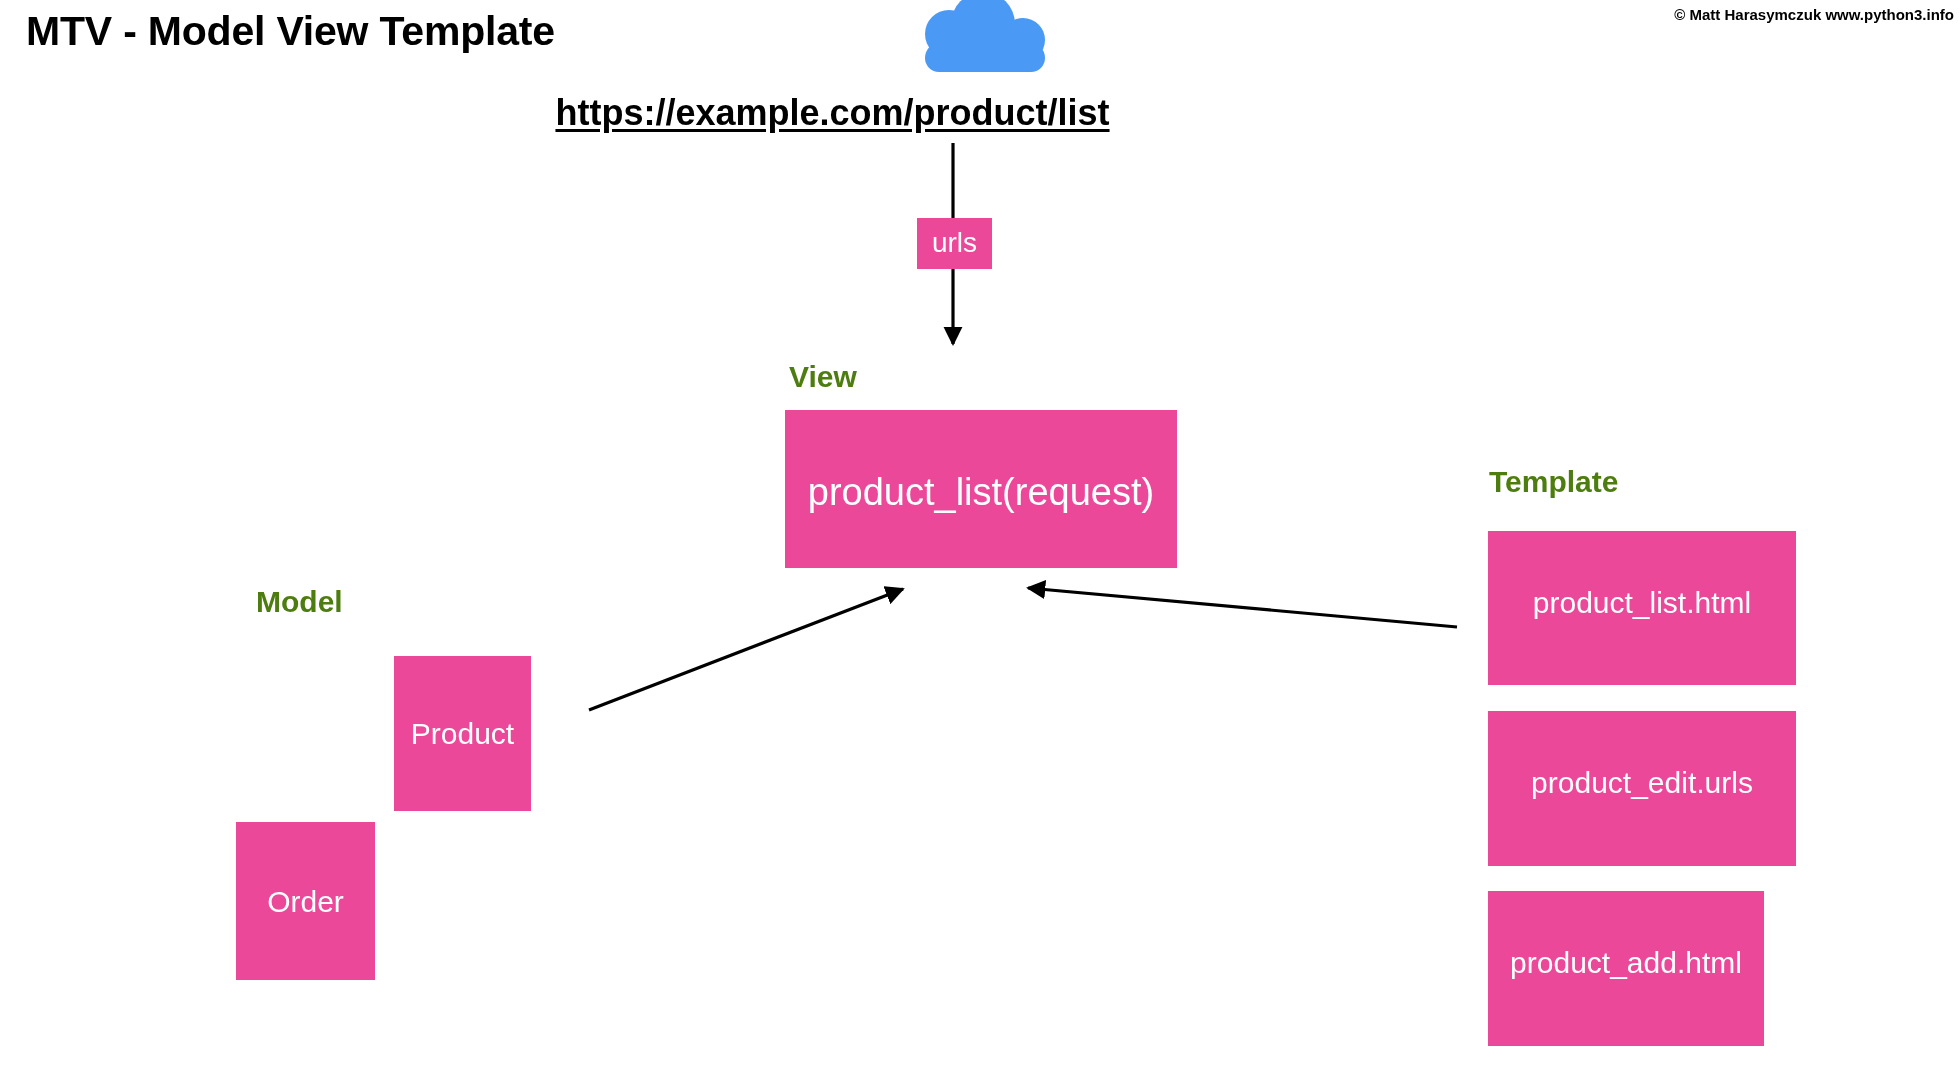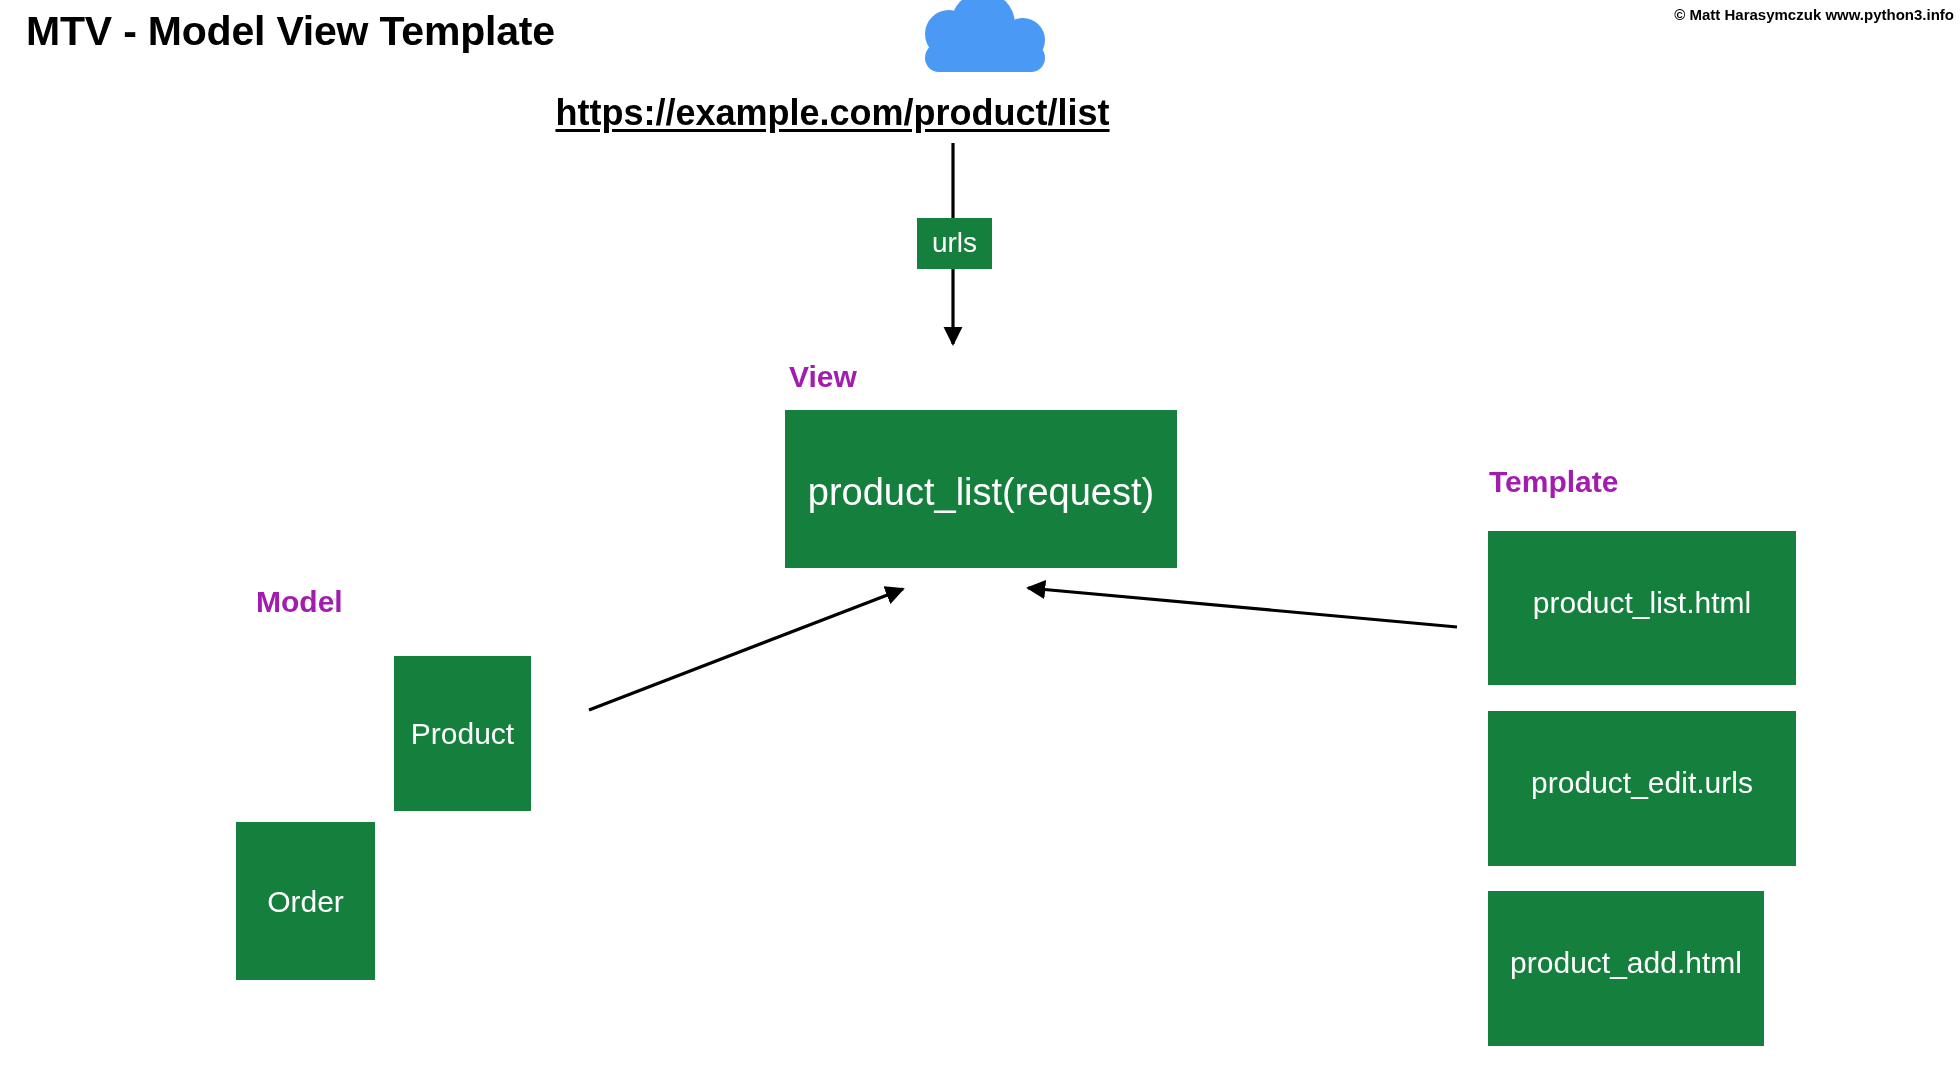--- a/index.html
+++ b/index.html
@@ -50,21 +50,21 @@
     font-weight: bold;
     color: #000000;
     text-decoration: underline;
     text-underline-offset: 4px;
     white-space: nowrap;
   }
   .section-label {
     position: absolute;
     font-size: 30px;
     font-weight: bold;
-    color: #a21caf;
+    color: #4d7c0f;
     white-space: nowrap;
   }
   #label-view     { left: 789px; top: 360px; }
   #label-model    { left: 256px; top: 585px; }
   #label-template { left: 1489px; top: 465px; }
 
   
   .cloud {
     position: absolute;
     left: 925px;
@@ -105,21 +105,21 @@
     bottom: 10px;
     width: 44px;
     height: 44px;
     background: #4a9af5;
     border-radius: 50%;
   }
 
   
   .box {
     position: absolute;
-    background: #15803d;
+    background: #ec4899;
     color: #ffffff;
     display: flex;
     align-items: center;
     justify-content: center;
     text-align: center;
     font-size: 30px;
     line-height: 1.1;
     box-sizing: border-box;
   }
 

